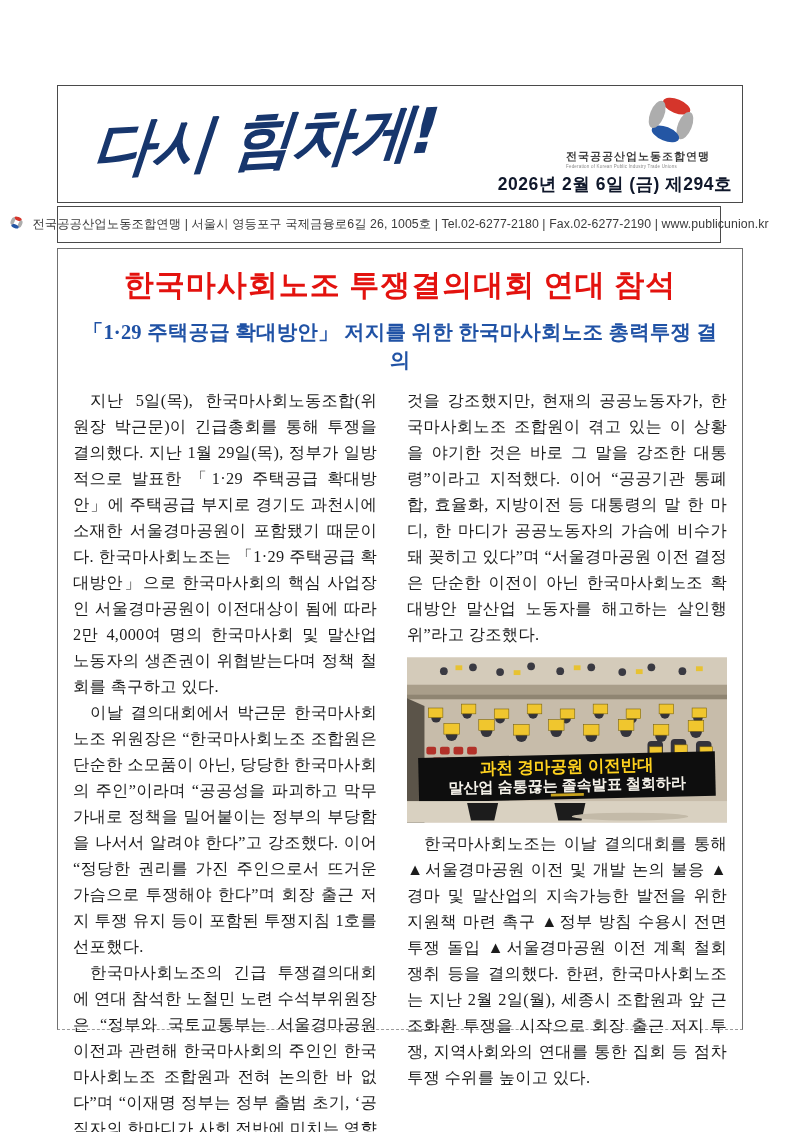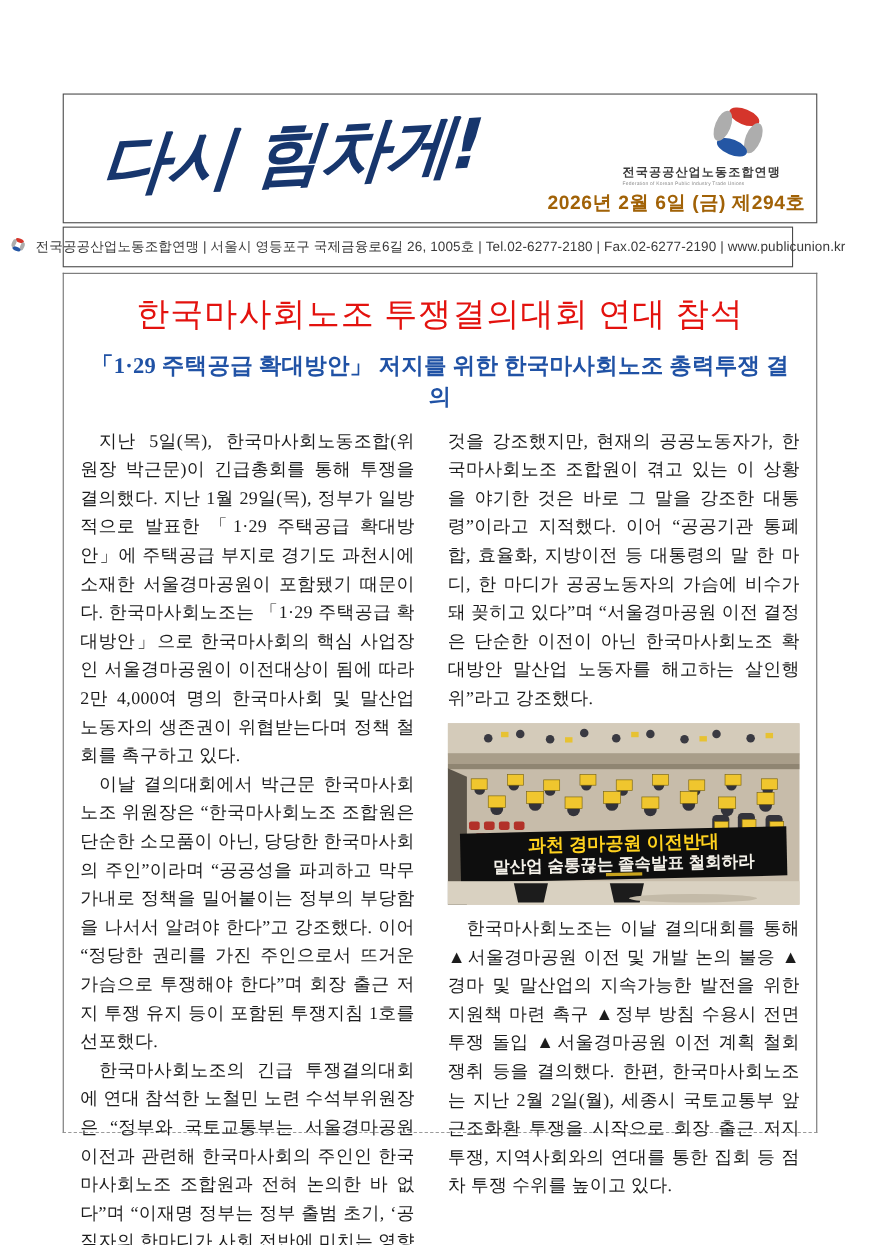--- a/index.html
+++ b/index.html
@@ -14,35 +14,35 @@
                font-size:62px;font-weight:900;font-style:italic;color:#17366d;
                transform:rotate(-3deg) skewX(-8deg);letter-spacing:-2px;white-space:nowrap;}
   .logo-block{position:absolute;left:508px;top:6px;width:210px;text-align:left;}
   .logo-block svg{display:block;margin:0 auto;}
   .org-name{font-family:"Liberation Sans", sans-serif;font-size:11px;font-weight:800;
             color:#3c3c3c;letter-spacing:1px;margin-top:1px;}
   .org-name-en{font-family:"Liberation Sans", sans-serif;font-size:4.5px;color:#8a8a8a;
                letter-spacing:.2px;}
   .issue-date{position:absolute;right:10px;bottom:6px;
               font-family:"Liberation Sans", sans-serif;font-size:17.5px;font-weight:800;
-              color:#a16207;letter-spacing:.5px;}
+              color:#0f172a;letter-spacing:.5px;}
 
   
   .contact-bar{position:absolute;left:57px;top:206px;width:664px;height:37px;
                border:1px solid #4a4a4a;box-sizing:border-box;background:#fff;
                display:flex;align-items:center;justify-content:center;gap:8px;}
   .contact-text{font-family:"Liberation Sans", sans-serif;font-size:12.3px;color:#3a3a3a;
                 letter-spacing:.1px;white-space:nowrap;}
 
   
   .main-box{position:absolute;left:57px;top:248px;width:686px;height:782px;
             border:1px solid #707070;border-bottom-style:dashed;border-bottom-color:#9a9a9a;
             box-sizing:border-box;background:#fff;padding:14px 15px 0 15px;}
   .headline{margin:2px 0 6px 0;text-align:center;color:#e3120e;
-            font-size:30px;font-weight:400;letter-spacing:1px;}
+            font-size:30px;font-weight:700;letter-spacing:1px;}
   .subheadline{margin:12px 0 14px 0;text-align:center;color:#2052a5;
                font-size:20.5px;font-weight:800;letter-spacing:.2px;}
   .columns{display:flex;gap:30px;}
   .col{width:320px;}
   .col p{margin:0;font-size:16.3px;line-height:26px;color:#1c1c1c;
          text-align:justify;word-break:break-all;letter-spacing:.3px;text-indent:1.05em;}
   .col p.no-indent{text-indent:0;}
 
   
   .photo-wrap{margin:7px 0 6px 0;width:320px;height:170px;}
@@ -191,17 +191,17 @@
               <rect x="148" y="140" width="34" height="3" fill="#c8a31d"></rect>
             </g>
 
             <rect x="0" y="148" width="330" height="22" fill="#d9d1c1"></rect>
             <polygon points="62,150 94,150 90,168 66,168" fill="#1c1c1c"></polygon>
             <polygon points="152,150 184,150 180,168 156,168" fill="#1c1c1c"></polygon>
             <ellipse cx="230" cy="164" rx="60" ry="4" fill="#c3baa8"></ellipse>
           </svg>
         </div>
 
-        <p>한국마사회노조는 이날 결의대회를 통해 ▲서울경마공원 이전 및 개발 논의 불응 ▲경마 및 말산업의 지속가능한 발전을 위한 지원책 마련 촉구 ▲정부 방침 수용시 전면 투쟁 돌입 ▲서울경마공원 이전 계획 철회 쟁취 등을 결의했다. 한편, 한국마사회노조는 지난 2월 2일(월), 세종시 국토교통부 앞 근조화환 투쟁을 시작으로 회장 출근 저지 투쟁, 지역사회와의 연대를 통한 집회 등 점차 투쟁 수위를 높이고 있다.</p>
+        <p>한국마사회노조는 이날 결의대회를 통해 ▲서울경마공원 이전 및 개발 논의 불응 ▲경마 및 말산업의 지속가능한 발전을 위한 지원책 마련 촉구 ▲정부 방침 수용시 전면 투쟁 돌입 ▲서울경마공원 이전 계획 철회 쟁취 등을 결의했다. 한편, 한국마사회노조는 지난 2월 2일(월), 세종시 조합원과 앞 근조화환 투쟁을 시작으로 회장 출근 저지 투쟁, 지역사회와의 연대를 통한 집회 등 점차 투쟁 수위를 높이고 있다.</p>
       </div>
     </div>
   </div>
 </div>
 
 </body></html>

